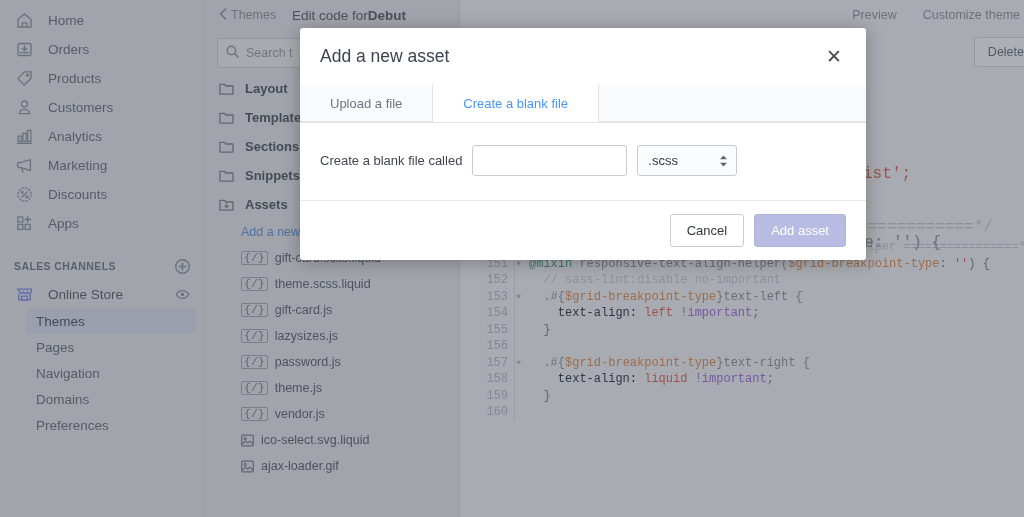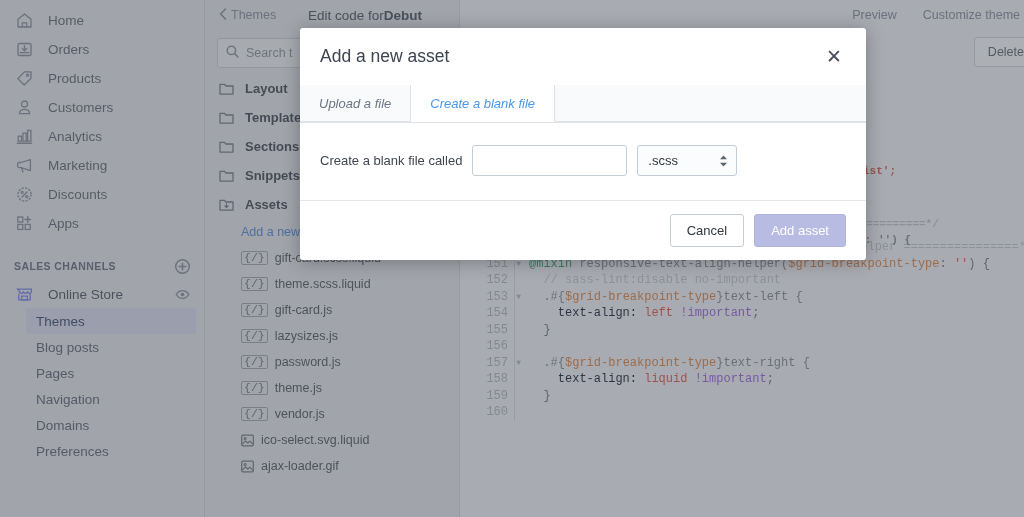--- a/index.html
+++ b/index.html
@@ -129,45 +129,44 @@
   .k-var   { color:#b06a3a; }
   .k-prop  { color:#0f172a; }
   .k-val   { color:#b1463c; }
   .k-imp   { color:#7a4fb5; }
   .k-cmt   { color:#9aa0a8; }
   .k-at    { color:#2f7d5f; }
   .k-punc  { color:#5a6068; }
   .k-str   { color:#b1463c; }
 
   
-  .frag { position:absolute; font-family:"Liberation Mono", monospace; font-size:11px; white-space:pre;font-weight:bold; }
+  .frag { position:absolute; font-family:"Liberation Mono", monospace; font-size:16px; white-space:pre; }
 
   
   .dim { position:absolute; inset:0; background:rgba(108,112,120,0.30); }
 
   
   .modal {
     position:absolute; left:300px; top:28px; width:566px;
     background:#ffffff; border-radius:3px;
     box-shadow: 0 2px 18px rgba(0,0,0,.28);
     overflow:hidden;
   }
   .modal-head {
     height: 57px; display:flex; align-items:center; justify-content:space-between;
     padding: 0 18px 0 20px;
   }
   .modal-title { font-size:17.5px; color:#3c4450; }
   .close-x { color:#4a5059; font-size:19px; line-height:1; padding:4px 6px; }
   .tabs { display:flex; height:38px; border-bottom:1px solid #dfe3e8; }
   .tab {
-    display:flex; align-items:center; padding:0 19px;
+    display:flex; align-items:center; padding:0 30px;
     font-size:13px; color:#6b7684;
     background:#f9fafb; border-right:1px solid #dfe3e8;
     border-bottom:1px solid #dfe3e8;
-    font-style:italic;
   }
   .tab.active {
     background:#ffffff; color:#4a97e8; border-bottom:1px solid #ffffff;
   }
   .tab.filler { flex:1; border-right:none; }
   .modal-body { padding: 22px 20px 24px 20px; display:flex; align-items:center; gap:10px; }
   .field-label { font-size:13px; color:#3f4650; }
   .name-input {
     width:155px; height:31px; border:1px solid #c4cdd5; border-radius:3px;
     background:#fff; outline:none; font-family:"Liberation Sans", sans-serif; font-size:13px;
@@ -303,21 +302,20 @@
         <span class="eye-ico">
           <svg width="15" height="15" viewBox="0 0 15 15">
               <path d="M1.2 7.5S3.6 3.6 7.5 3.6s6.3 3.9 6.3 3.9-2.4 3.9-6.3 3.9S1.2 7.5 1.2 7.5z" fill="none" stroke="currentColor" stroke-width="1.3"></path>
               <circle cx="7.5" cy="7.5" r="1.7" fill="currentColor"></circle>
             </svg>
         </span>
       </div>
 
       <div id="nav-sub">
           <div class="subitem active">Themes</div>
-          <div class="subitem">Blog posts</div>
           <div class="subitem">Pages</div>
           <div class="subitem">Navigation</div>
           <div class="subitem">Domains</div>
           <div class="subitem">Preferences</div>
         </div>
     </div>
 
     <div class="filepane">
       <div class="topbar">
         <span class="crumb">
@@ -471,21 +469,21 @@
           <div class="code-line"><div class="gutter">159</div><div class="gsep"></div><div class="codetext"><span class="k-punc">  }</span></div></div>
           <div class="code-line"><div class="gutter">160</div><div class="gsep"></div><div class="codetext"><span class="k-punc"></span></div></div>
         </div>
       <div id="code-frags">
           <div class="frag k-str" style="left: 403px; top: 165px;">ist';</div>
           <div class="frag k-cmt" style="left: 360px; top: 218px;">================*/</div>
           <div class="frag k-sel" style="left: 385px; top: 234px;">ype: '') {</div>
         </div>
     </div>
 
-    <div style="position:absolute;left:292px;top:0;height:30px;display:flex;align-items:center;font-size:13.5px;color:#3c4450;margin-left:16px;">
+    <div style="position:absolute;left:292px;top:0;height:30px;display:flex;align-items:center;font-size:13.5px;color:#3c4450;">
       <span>Edit code for </span>
         <span style="font-weight:700">Debut</span>
     </div>
   </div>
 
   <div class="dim"></div>
 
   <div class="modal">
     <div class="modal-head">
       <div class="modal-title">Add a new asset</div>

